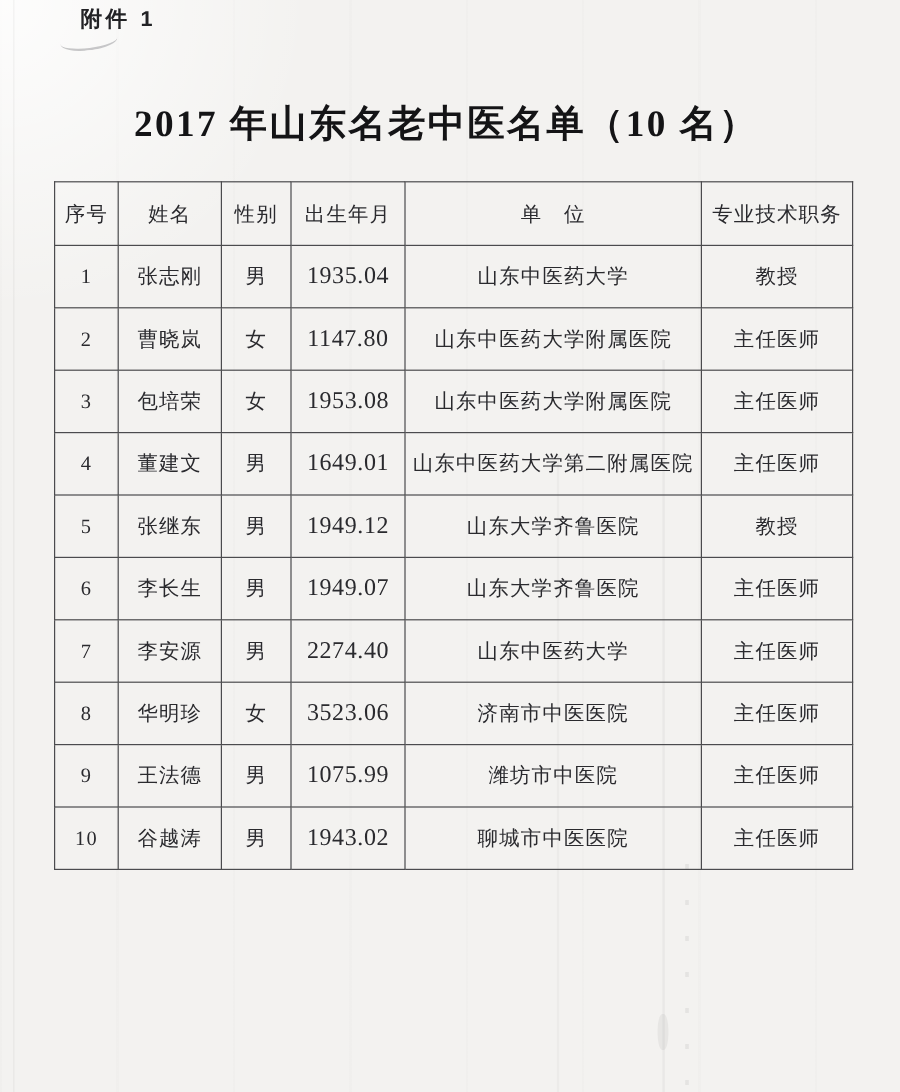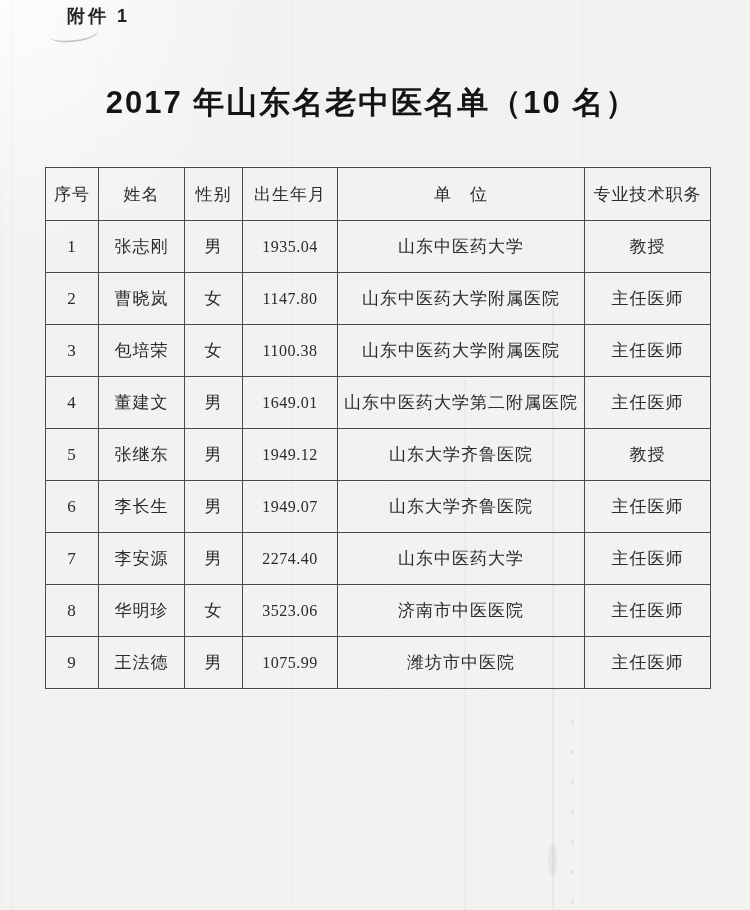--- a/index.html
+++ b/index.html
@@ -53,26 +53,26 @@
   .pencil-mark {
     position:absolute; left:50px; top:26px;
     width:48px; height:14px;
     border-bottom:2px solid rgba(70,70,75,0.28);
     border-radius:50%;
     transform:rotate(-7deg);
   }
   .doc-title {
     position:absolute; left:0; top:82px; width:744px;
     margin:0; text-align:center;
-    font-family:Liberation Sans, sans-serif;
+    font-family:Liberation Serif, serif;
     font-weight:700; font-size:31px; color:#141416;
     letter-spacing:2px; white-space:nowrap;
   }
   table.roster {
-    position:absolute; left:45px; top:167px;
+    position:absolute; left:45px; top:151px;
     width:665px;
     border-collapse:collapse; table-layout:fixed;
   }
   .roster th, .roster td {
     border:1.5px solid var(--border, #4b4b4e);
     text-align:center; vertical-align:middle;
     color:var(--ink, #2a2a2e);
     padding:0; overflow:hidden; white-space:nowrap;
   }
   .roster th {
@@ -81,21 +81,21 @@
     font-weight:500; font-size:17px;
     letter-spacing:1px;
   }
   .roster td {
     height:51px;
     font-size:17px;
     letter-spacing:1px;
   }
   .roster td.num {
     font-family:"Liberation Serif", serif;
-    font-size:16px; letter-spacing:0.5px;
+    font-size:20px; letter-spacing:0.5px;
   }
 </style>
 </head>
 <body>
 
 <div class="page">
   <div class="edge-line"></div>
   <div class="streak-a"></div>
   <div class="streak-b"></div>
   <div class="streak-dots"></div>
@@ -139,21 +139,21 @@
       <td>曹晓岚</td>
       <td>女</td>
       <td class="num">1147.80</td>
       <td>山东中医药大学附属医院</td>
       <td>主任医师</td>
     </tr>
         <tr>
       <td>3</td>
       <td>包培荣</td>
       <td>女</td>
-      <td class="num">1100.38</td>
+      <td class="num">1953.08</td>
       <td>山东中医药大学附属医院</td>
       <td>主任医师</td>
     </tr>
         <tr>
       <td>4</td>
       <td>董建文</td>
       <td>男</td>
       <td class="num">1649.01</td>
       <td>山东中医药大学第二附属医院</td>
       <td>主任医师</td>
@@ -191,16 +191,24 @@
       <td>主任医师</td>
     </tr>
         <tr>
       <td>9</td>
       <td>王法德</td>
       <td>男</td>
       <td class="num">1075.99</td>
       <td>潍坊市中医院</td>
       <td>主任医师</td>
     </tr>
+        <tr>
+      <td>10</td>
+      <td>谷越涛</td>
+      <td>男</td>
+      <td class="num">1943.02</td>
+      <td>聊城市中医医院</td>
+      <td>主任医师</td>
+    </tr>
       </tbody>
   </table>
 
 </div>
 
 </body></html>

